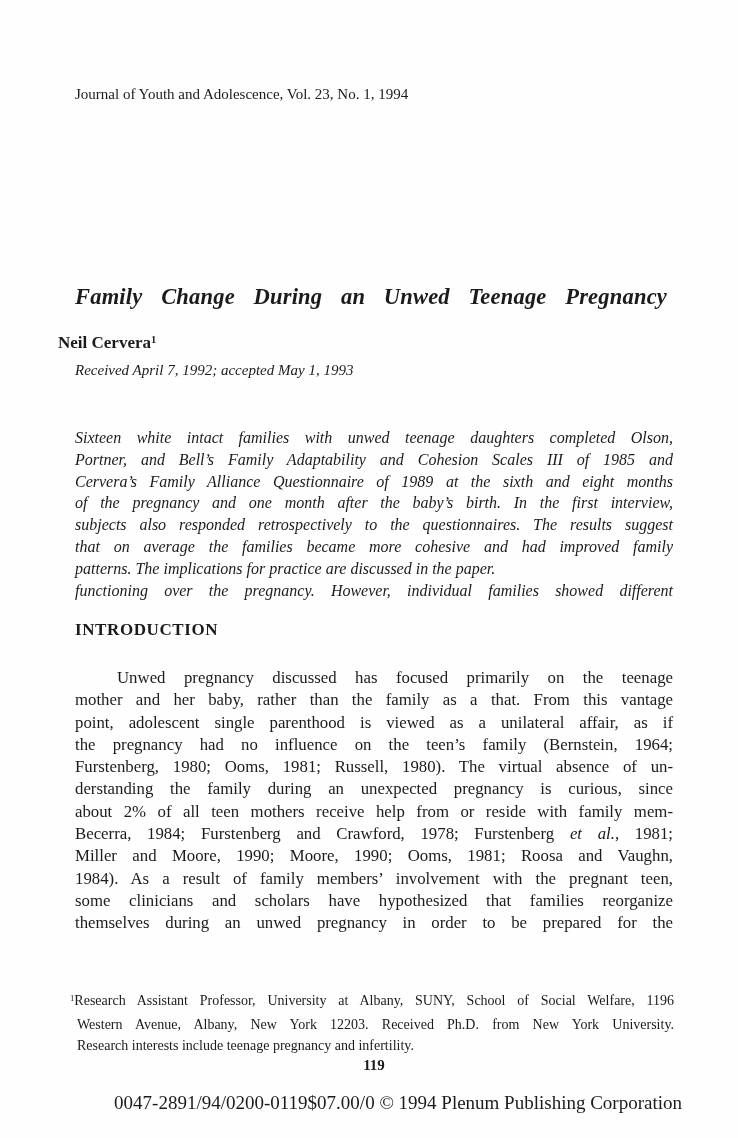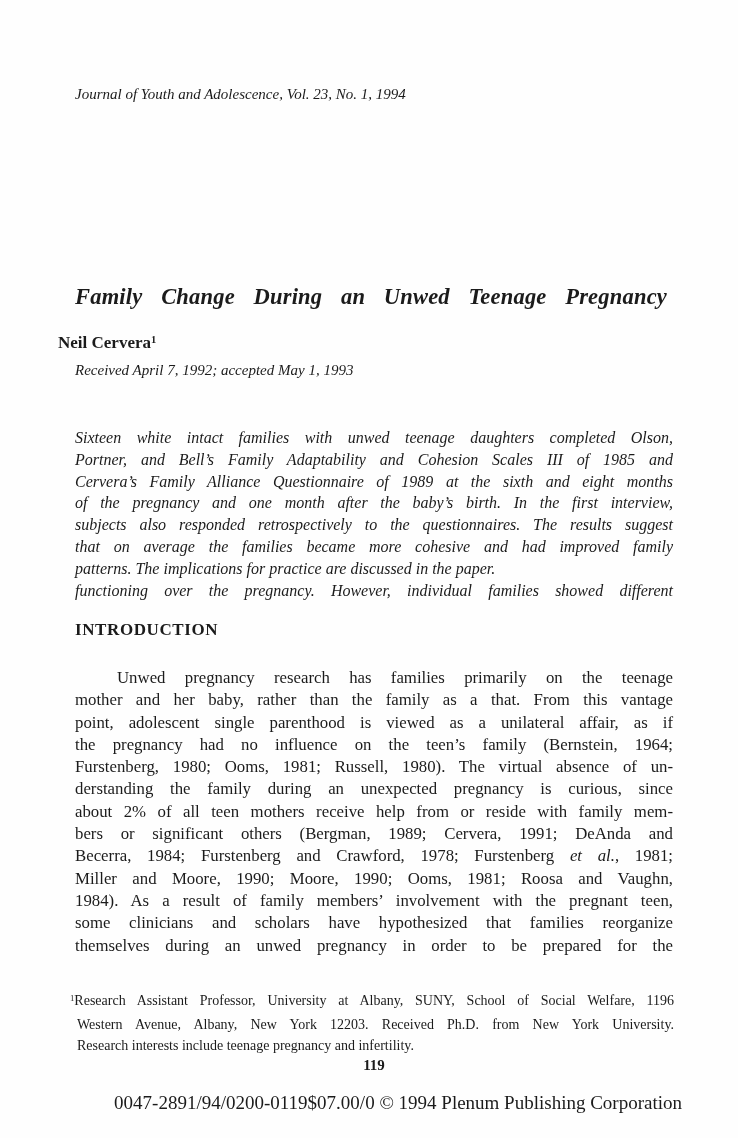--- a/index.html
+++ b/index.html
@@ -8,21 +8,21 @@
     width: 738px;
     height: 1138px;
     background: #fefefe;
     color: #1b1b1b;
     font-family: "Liberation Serif", "DejaVu Serif", serif;
     overflow: hidden;
   }
   .abs { position: absolute; }
   .running-head {
     left: 75px; top: 86px; width: 598px;
-    font-style: italic; font-size: 15px;
+    font-size: 15px;
   }
   .article-title {
     left: 75px; top: 284px; width: 592px;
     font-size: 22.5px; font-weight: bold;
     text-align: justify; text-align-last: justify;
     letter-spacing: 0.2px;
   }
   .author-line {
     left: 58px; top: 333px; width: 598px;
     font-size: 17px; font-weight: bold;
@@ -89,28 +89,27 @@
       <div class="line">of the pregnancy and one month after the baby’s birth. In the first interview,</div>
       <div class="line">subjects also responded retrospectively to the questionnaires. The results suggest</div>
       <div class="line">that on average the families became more cohesive and had improved family</div>
       <div class="line line-last">patterns. The implications for practice are discussed in the paper.</div>
       <div class="line">functioning over the pregnancy. However, individual families showed different</div>
     </div>
 
   <div class="abs section-heading">INTRODUCTION</div>
 
   <div class="abs intro-block">
-      <div class="line" style="padding-left: 42px;">Unwed pregnancy research has families primarily on the teenage</div>
+      <div class="line" style="padding-left: 42px;">Unwed pregnancy discussed has focused primarily on the teenage</div>
       <div class="line">mother and her baby, rather than the family as a that. From this vantage</div>
       <div class="line">point, adolescent single parenthood is viewed as a unilateral affair, as if</div>
       <div class="line">the pregnancy had no influence on the teen’s family (Bernstein, 1964;</div>
       <div class="line">Furstenberg, 1980; Ooms, 1981; Russell, 1980). The virtual absence of un-</div>
       <div class="line">derstanding the family during an unexpected pregnancy is curious, since</div>
       <div class="line">about 2% of all teen mothers receive help from or reside with family mem-</div>
-      <div class="line">bers or significant others (Bergman, 1989; Cervera, 1991; DeAnda and</div>
       <div class="line">Becerra, 1984; Furstenberg and Crawford, 1978; Furstenberg <i>et al.</i>, 1981;</div>
       <div class="line">Miller and Moore, 1990; Moore, 1990; Ooms, 1981; Roosa and Vaughn,</div>
       <div class="line">1984). As a result of family members’ involvement with the pregnant teen,</div>
       <div class="line">some clinicians and scholars have hypothesized that families reorganize</div>
       <div class="line">themselves during an unwed pregnancy in order to be prepared for the</div>
     </div>
 
   <div class="abs footnote-block">
       <div class="line"><sup>1</sup>Research Assistant Professor, University at Albany, SUNY, School of Social Welfare, 1196</div>
       <div class="line">Western Avenue, Albany, New York 12203. Received Ph.D. from New York University.</div>

